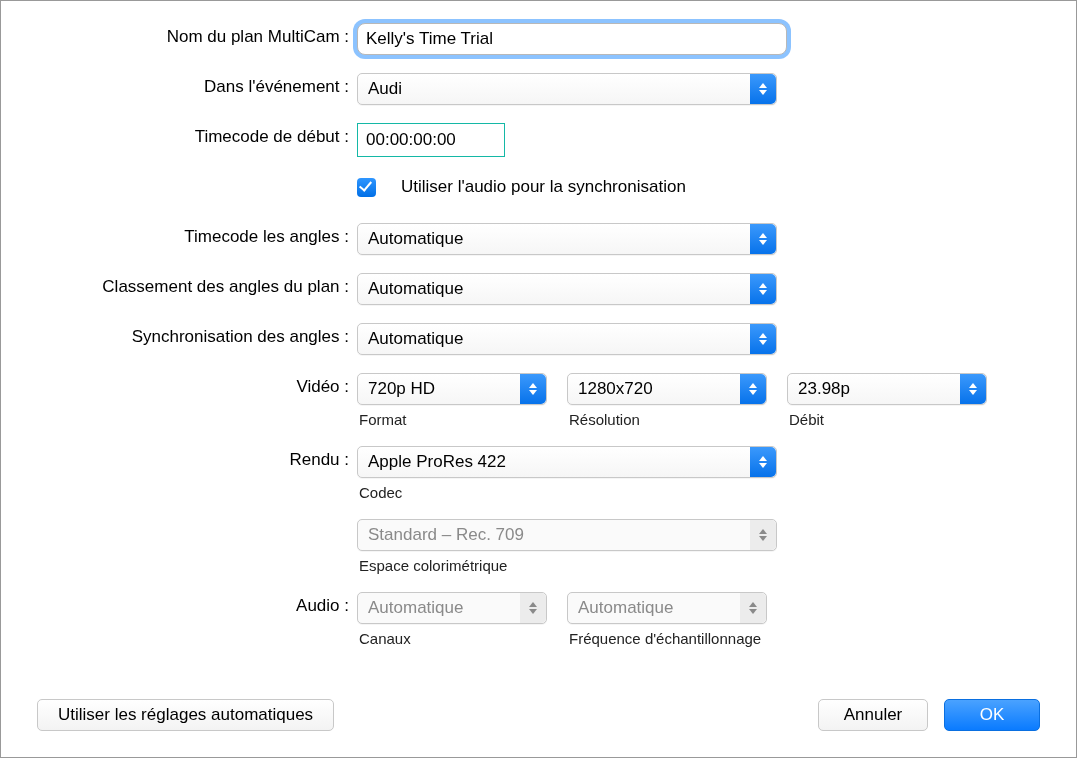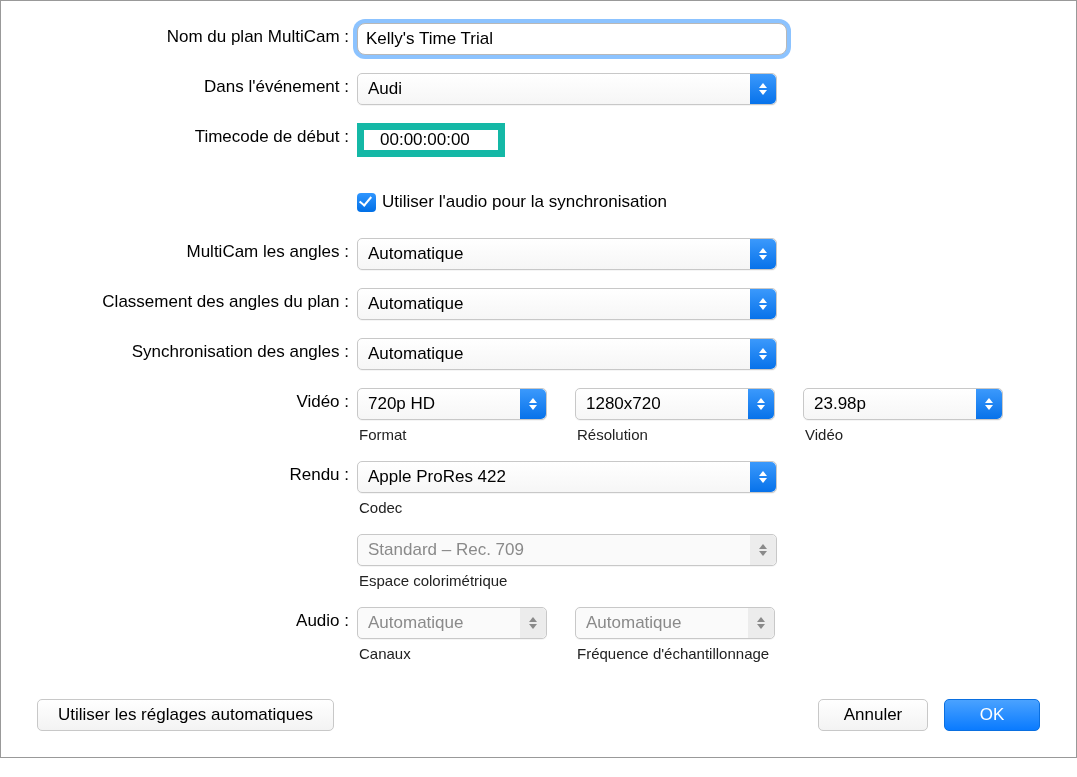--- a/index.html
+++ b/index.html
@@ -37,21 +37,21 @@
     color: #000;
   }
   .field-col {
     flex: 1 1 auto;
     display: flex;
     flex-direction: column;
     align-items: flex-start;
   }
   .field-line {
     display: flex;
-    gap: 28px;
+    gap: 20px;
     align-items: flex-start;
   }
 
   
   .text-input {
     height: 32px;
     border: 1px solid #b8b8b8;
     border-radius: 8px;
     padding: 4px 8px;
     font-size: 17px;
@@ -59,22 +59,22 @@
     background: #fff;
   }
   .text-input.focused {
     outline: none;
     border: 1px solid #b8b8b8;
     box-shadow: 0 0 0 4px rgba(0,122,255,0.45);
   }
   .tc-input {
     width: 148px;
     height: 34px;
-    border: 7px solid #14b8a6;
-    padding: 4px 16px;
+    border: 1px solid #14b8a6;
+    padding: 4px 8px;
     font-size: 17px;
     font-family: -apple-system, "Helvetica Neue", Arial, sans-serif;
   }
 
   
   .popup {
     position: relative;
     display: inline-flex;
     align-items: center;
     height: 32px;
@@ -127,22 +127,22 @@
   
   .w-430 { width: 430px; }
   .w-420 { width: 420px; }
   .w-190 { width: 190px; }
   .w-200 { width: 200px; }
 
   
   .check-row {
     display: flex;
     align-items: center;
-    gap: 6px;
-    margin-top: 17px;
+    gap: 25px;
+    margin-top: 2px;
   }
   .checkbox {
     width: 19px;
     height: 19px;
     border-radius: 4px;
     background: linear-gradient(#2f96ff,#006fe6);
     position: relative;
     flex: 0 0 19px;
   }
   .checkbox::after {
@@ -220,21 +220,21 @@
       <div class="label-col"></div>
       <div class="field-col">
         <label class="check-row">
           <span class="checkbox"></span>
           <span>Utiliser l'audio pour la synchronisation</span>
         </label>
       </div>
     </div>
 
     <div class="row">
-      <div class="label-col">MultiCam les angles :</div>
+      <div class="label-col">Timecode les angles :</div>
       <div class="field-col">
         <div class="popup w-420">
           <span>Automatique</span>
           <span class="end">
             <span class="tri up"></span>
               <span class="tri down"></span>
           </span>
         </div>
       </div>
     </div>
@@ -290,21 +290,21 @@
             <div class="sublabel">Résolution</div>
           </div>
           <div>
             <div class="popup w-200">
               <span>23.98p</span>
               <span class="end">
                   <span class="tri up"></span>
                   <span class="tri down"></span>
                 </span>
             </div>
-            <div class="sublabel">Vidéo</div>
+            <div class="sublabel">Débit</div>
           </div>
         </div>
       </div>
     </div>
 
     <div class="row">
       <div class="label-col">Rendu :</div>
       <div class="field-col">
         <div class="popup w-420">
           <span>Apple ProRes 422</span>

